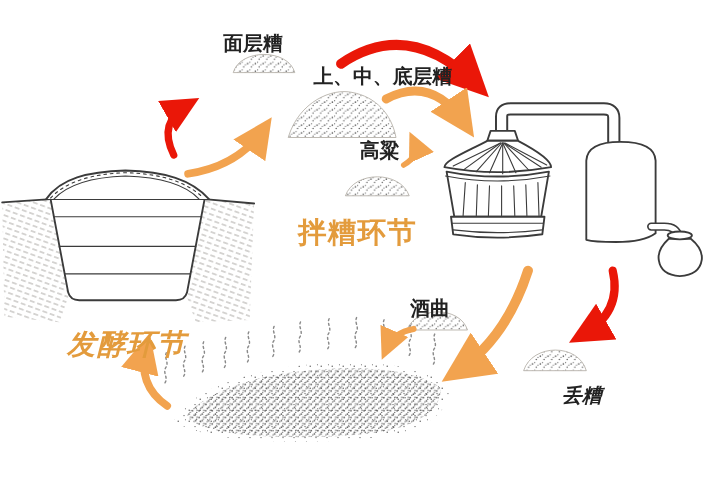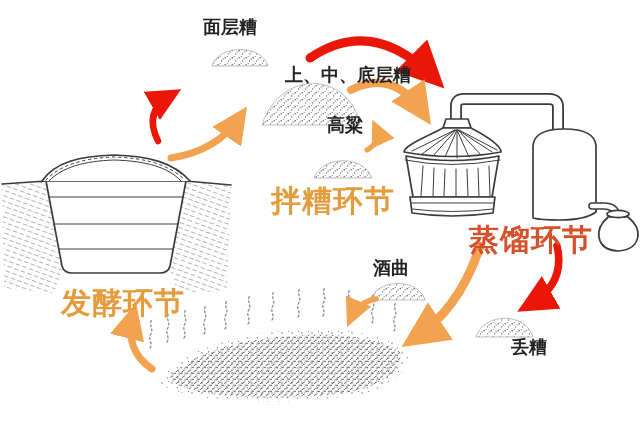--- a/index.html
+++ b/index.html
@@ -3,23 +3,23 @@
 <meta charset="utf-8">
 <style>
   :root{
     --orange:#F2A34F; --red:#EA1708; --label-orange:#E39B3C; --label-red:#D4512B;
     --ink:#3b3b3b; --stipple:#5a5a5a;
   }
   html,body{margin:0;padding:0;background:#fff;}
   .stage{position:relative;width:640px;height:443px;background:#fff;overflow:hidden;
          font-family:"Liberation Sans", sans-serif;}
   .stage svg{position:absolute;left:0;top:0;}
-  .lbl{position:absolute;white-space:nowrap;line-height:1;}
+  .lbl{position:absolute;white-space:nowrap;line-height:1;margin-top:12px;}
   .lbl-black{color:#222;font-size:18px;font-weight:700;}
-  .lbl-step{font-size:30px;font-weight:700;letter-spacing:1px;}
+  .lbl-step{font-size:26px;font-weight:700;letter-spacing:1px;}
   .lbl-orange{color:var(--label-orange);}
   .lbl-red{color:var(--label-red);}
   .ln{stroke:var(--ink);fill:none;stroke-width:1.7;stroke-linecap:round;stroke-linejoin:round;}
   .ln-thin{stroke:var(--ink);fill:none;stroke-width:1;stroke-linecap:round;}
   .white{fill:#fff;}
   .pipe-outer{stroke:var(--ink);fill:none;stroke-width:12;stroke-linejoin:round;}
   .pipe-inner{stroke:#fff;fill:none;stroke-width:8.4;stroke-linejoin:round;}
   .out-outer{stroke:var(--ink);fill:none;stroke-width:7.6;stroke-linecap:round;}
   .out-inner{stroke:#fff;fill:none;stroke-width:4.6;stroke-linecap:round;}
   .mound{fill:url(#stip);stroke:#b5b0a8;stroke-width:0.8;}
@@ -150,20 +150,19 @@
     <path class="arrow-r" stroke-width="9" marker-end="url(#ah-r)" d="M310,58 Q372,16 433,77"></path>
     <path class="arrow-o" stroke-width="8" marker-end="url(#ah-o)" d="M351,90 Q393,68 423,113"></path>
     <path class="arrow-o" stroke-width="5" marker-end="url(#ah-o)" d="M367,150 Q382,141 376,128"></path>
     <path class="arrow-r" stroke-width="7.5" marker-end="url(#ah-r)" d="M557,246 Q566,284 529,305"></path>
     <path class="arrow-o" stroke-width="9" marker-end="url(#ah-o)" d="M480,246 Q460,308 415,338"></path>
     <path class="arrow-o" stroke-width="5.5" marker-end="url(#ah-o)" d="M376,299 Q358,302 351,318"></path>
     <path class="arrow-o" stroke-width="7" marker-end="url(#ah-o)" d="M152,369 Q124,350 133,315"></path>
   </svg>
 
   <div class="lbl lbl-black" style="left:203px;top:18px;">面层糟</div>
-  <div class="lbl lbl-black" style="left:285px;top:66px;">上、中、底层糟</div>
+  <div class="lbl lbl-black" style="left:285px;top:50px;font-family:Liberation Mono, monospace;">上、中、底层糟</div>
   <div class="lbl lbl-black" style="left:327px;top:116px;">高粱</div>
   <div class="lbl lbl-step lbl-orange" style="left:271px;top:186px;">拌糟环节</div>
-  <div class="lbl lbl-step lbl-red" style="left:469px;top:225px;">蒸馏环节</div>
-  <div class="lbl lbl-step lbl-orange" style="left:61px;top:288px;">发酵环节</div>
+  <div class="lbl lbl-step lbl-orange" style="left:61px;top:288px;font-style:italic;">发酵环节</div>
   <div class="lbl lbl-black" style="left:373px;top:259px;">酒曲</div>
-  <div class="lbl lbl-black" style="left:511px;top:338px;">丢糟</div>
+  <div class="lbl lbl-black" style="left:511px;top:338px;font-style:italic;">丢糟</div>
 </div>
 
 </body></html>

